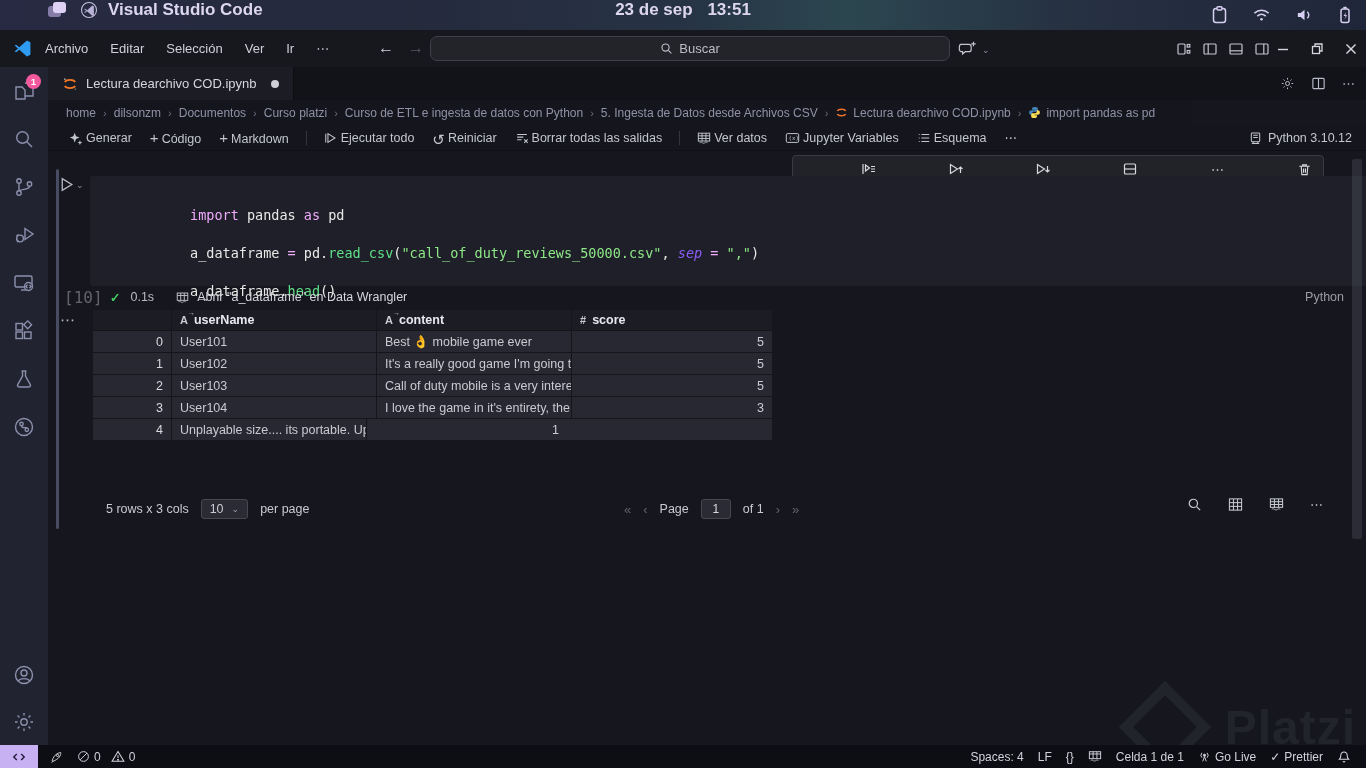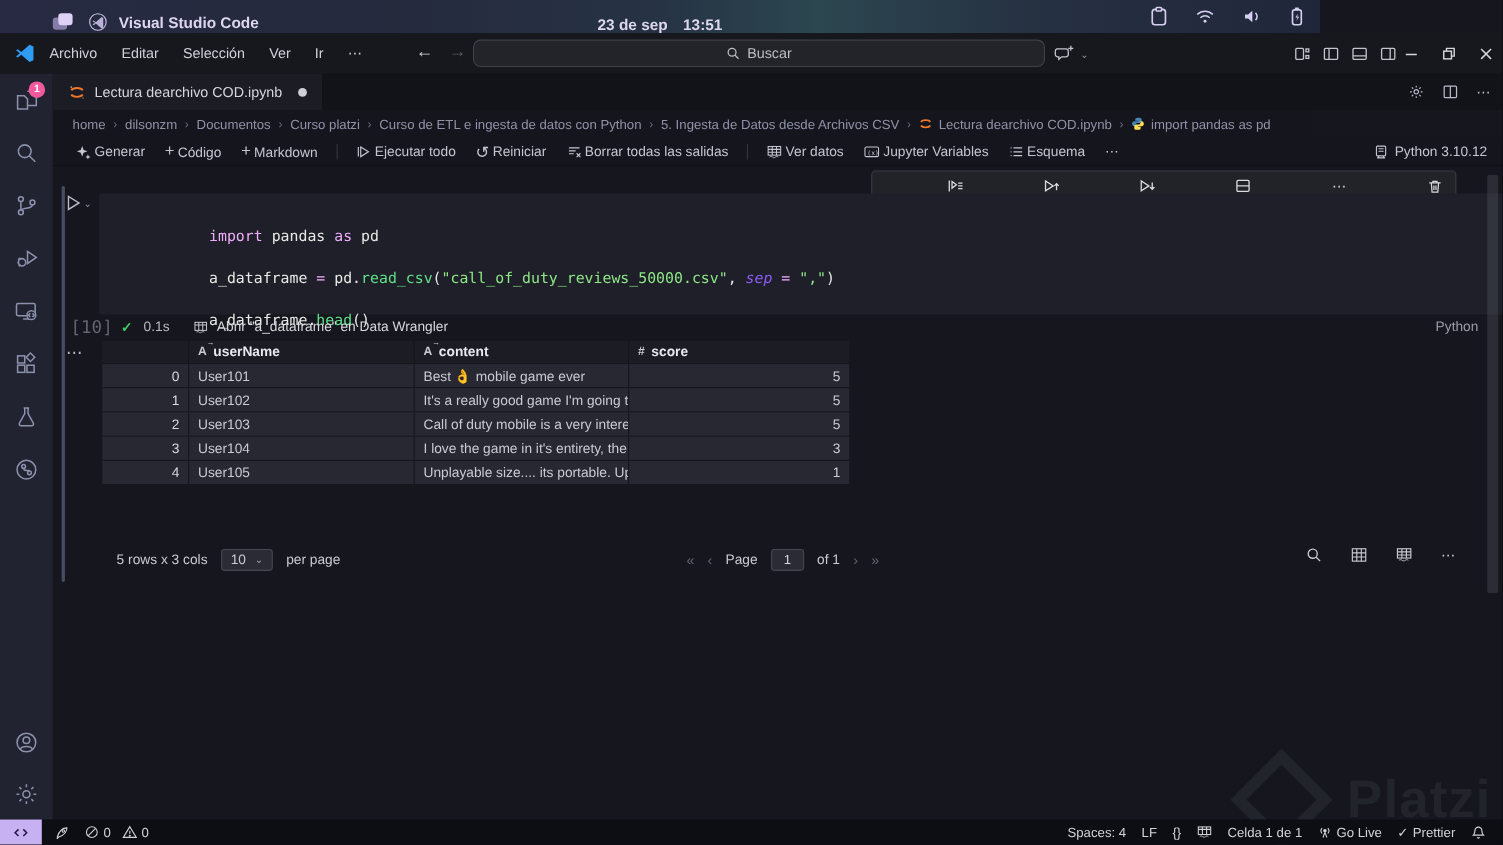--- a/index.html
+++ b/index.html
@@ -3,23 +3,23 @@
 <meta charset="utf-8">
 <style>
 *{box-sizing:border-box}
 html,body{margin:0;padding:0;background:#08080c}
 #app{position:relative;width:1366px;height:768px;overflow:hidden;background:#16171e;
      font-family:"Liberation Sans",sans-serif;color:#c9cad2;font-size:13px}
 .abs{position:absolute}
 svg{display:block}
 
 
-#sysbar{position:absolute;left:0;top:0;width:1200px;height:30px;
+#sysbar{position:absolute;left:0;top:0;width:1366px;height:30px;
   background:linear-gradient(90deg,#272a42 0%,#252a3d 30%,#263344 50%,#2c4750 62%,#263142 78%,#202639 100%);
-  display:flex;align-items:flex-end;color:#ddd6f0;font-weight:700;font-size:14px}
+  display:flex;align-items:flex-start;color:#ddd6f0;font-weight:700;font-size:17px}
 #sysbar .sys-left{display:flex;align-items:center;gap:10px;padding-left:46px}
 #sysbar .sys-clock{position:absolute;left:0;right:0;text-align:center;font-weight:700}
 #sysbar .sys-clock span{margin:0 5px}
 #sysbar .sys-tray{position:absolute;right:14px;top:0;height:30px;display:flex;align-items:center;gap:24px;color:#d7cff1}
 
 
 #titlebar{position:absolute;left:0;top:30px;width:1366px;height:37px;background:#17181e;display:flex;align-items:center}
 #titlebar .menus{display:flex;align-items:center;gap:4px;margin-left:36px;color:#cfd0d8;font-size:13px}
 #titlebar .menus span{padding:4px 9px;border-radius:5px;cursor:default}
 .navarrow{font-size:16px;color:#cfd0d8;padding:0 8px}
@@ -588,21 +588,20 @@
         <div class="tc cs">5</div>
       </div>
       <div class="trow">
         <div class="tc ci">3</div>
         <div class="tc cu">User104</div>
         <div class="tc cc">I love the game in it's entirety, the or</div>
         <div class="tc cs">3</div>
       </div>
       <div class="trow">
         <div class="tc ci">4</div>
-        <div class="tc cu">User105</div>
         <div class="tc cc">Unplayable size.... its portable. Updat</div>
         <div class="tc cs">1</div>
       </div>
     </div>
 
     <div id="pager">
       <span>5 rows x 3 cols</span>
       <span class="dd">
         <span>10</span>
         <span style="font-size:9px;color:#9fa0aa">⌄</span>

